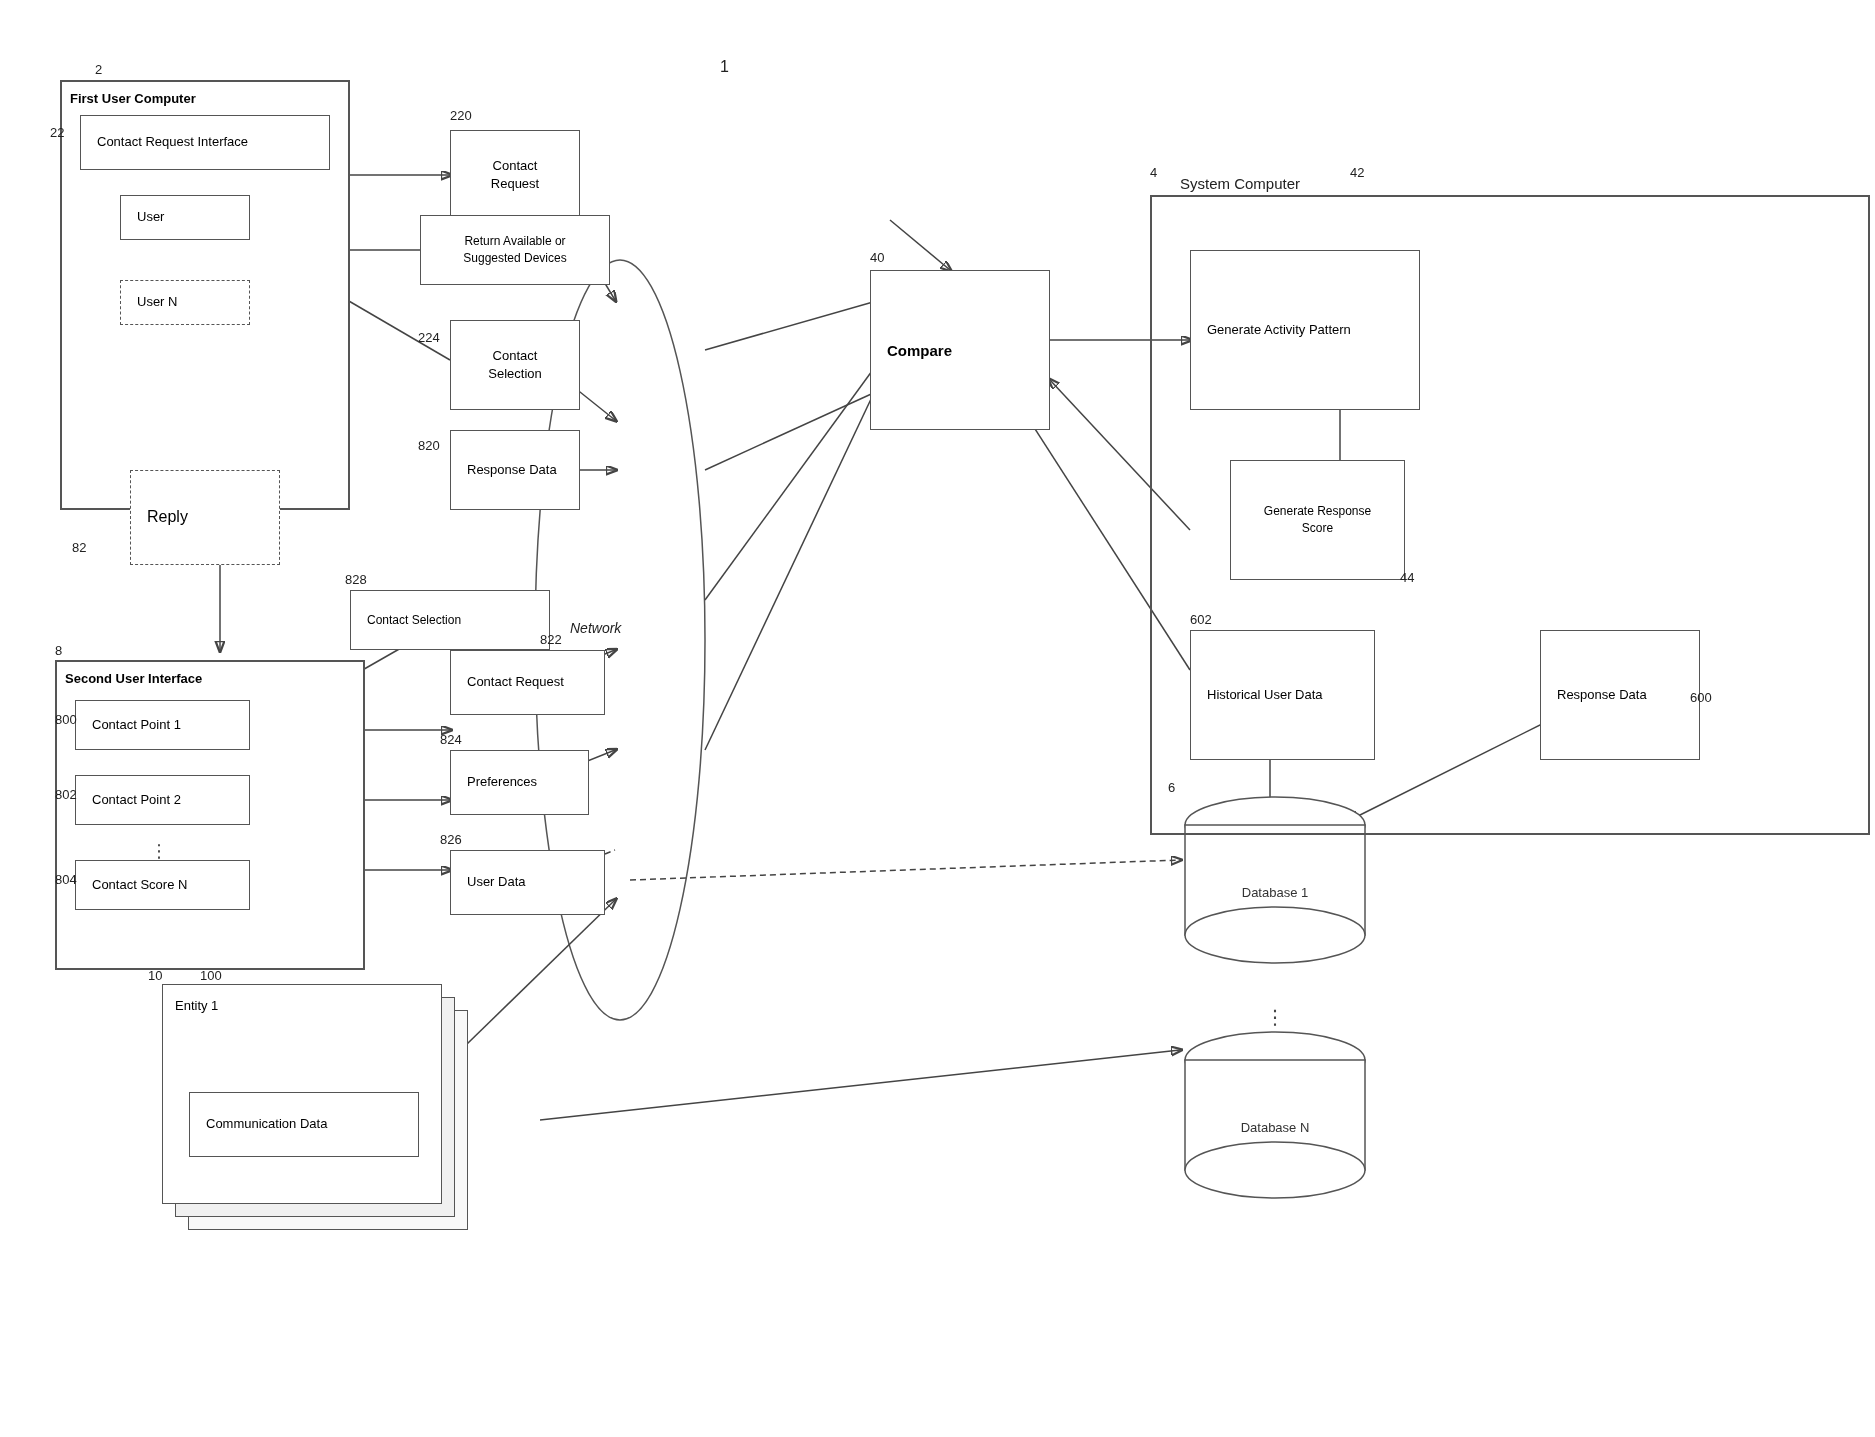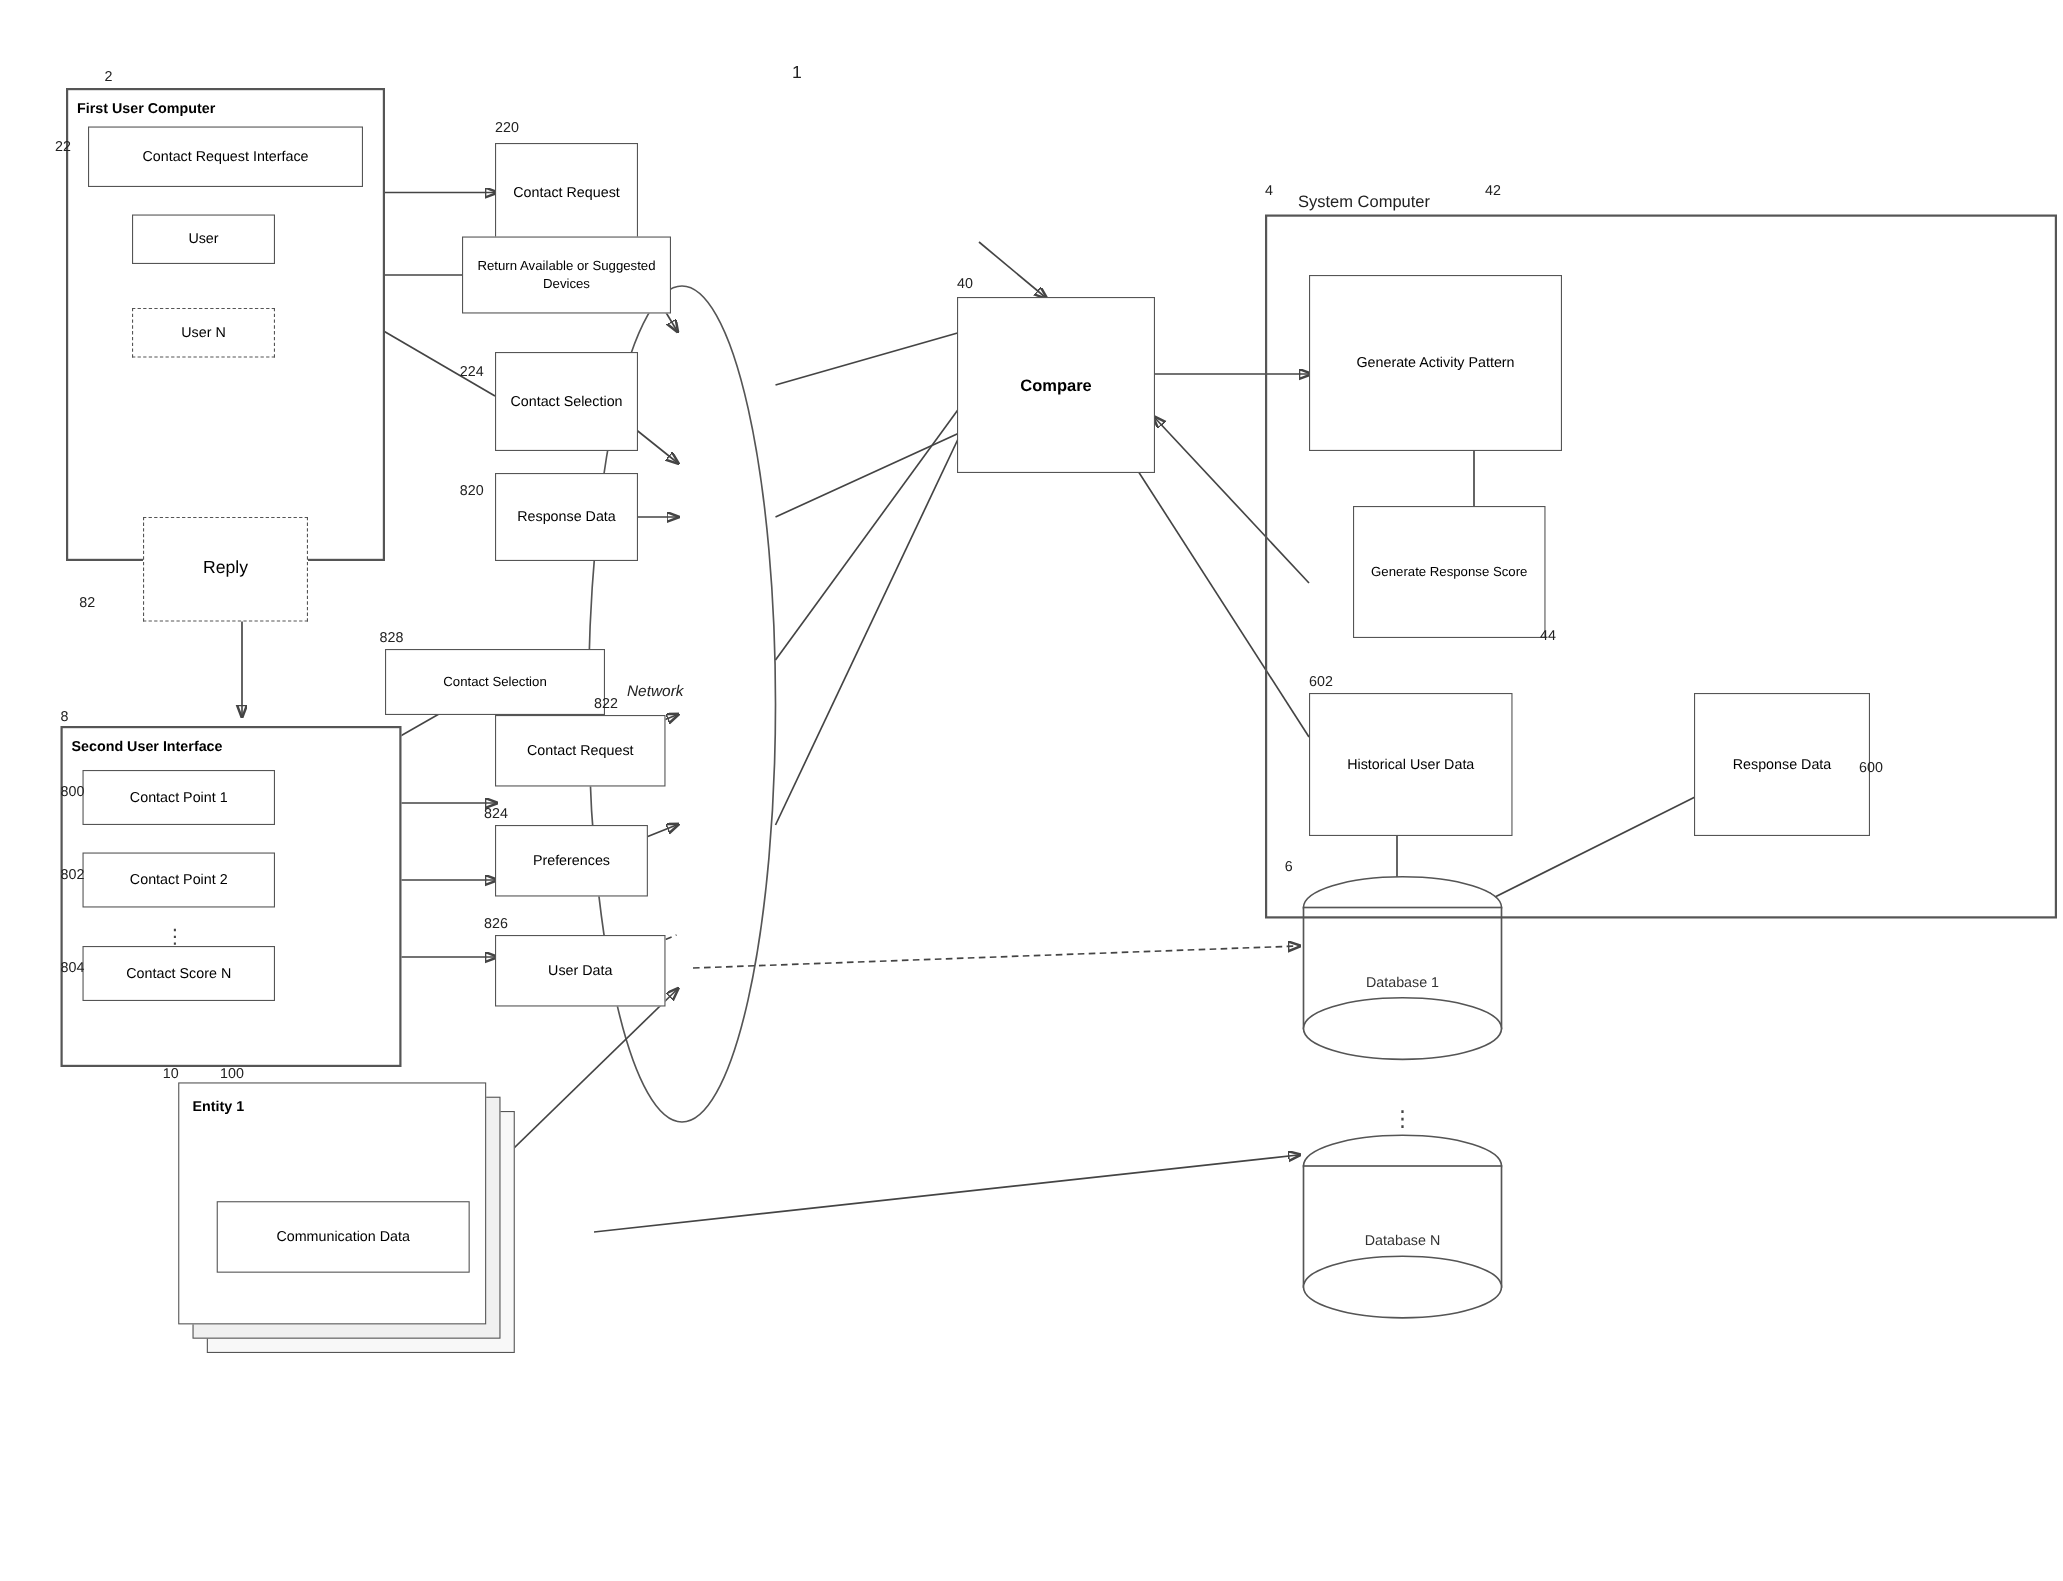--- a/index.html
+++ b/index.html
@@ -17,25 +17,24 @@
       top: 0; left: 0;
       width: 1875px;
       height: 1437px;
     }
     .box {
       position: absolute;
       border: 1.5px solid #555;
       background: #fff;
       display: flex;
       align-items: center;
-      justify-content: center;
       text-align: center;
       font-size: 13px;
       line-height: 1.4;
-      padding: 3px;
+      padding: 16px;
     }
     .box.dashed {
       border-style: dashed;
     }
     .box.thick {
       border-width: 2.5px;
     }
     .label {
       position: absolute;
       font-size: 13px;
@@ -257,21 +256,21 @@
     <span>Response
 Data</span>
   </div>
   <div class="label" style="left:1690px; top:690px;">600</div>
 
   <div class="box" style="left:188px; top:1010px; width:280px; height:220px; background:#f8f8f8;">
   </div>
   <div class="box" style="left:175px; top:997px; width:280px; height:220px; background:#f0f0f0;">
   </div>
   <div class="box" style="left:162px; top:984px; width:280px; height:220px; background:#fff;">
-    <div style="position:absolute; top:12px; left:12px; font-weight:bold; font-size:13px;">Entity 1</div>
+    <div style="position:absolute; top:12px; left:12px; font-weight:normal; font-size:13px;">Entity 1</div>
     <div class="box" style="position:relative; top:30px; left:10px; width:230px; height:65px;">
       <span>Communication
 Data</span>
     </div>
   </div>
   <div class="label" style="left:148px; top:968px;">10</div>
   <div class="label" style="left:200px; top:968px;">100</div>
 
   <div class="cylinder" style="left:1180px; top:795px;">
     <svg width="190" height="175" xmlns="http://www.w3.org/2000/svg">

